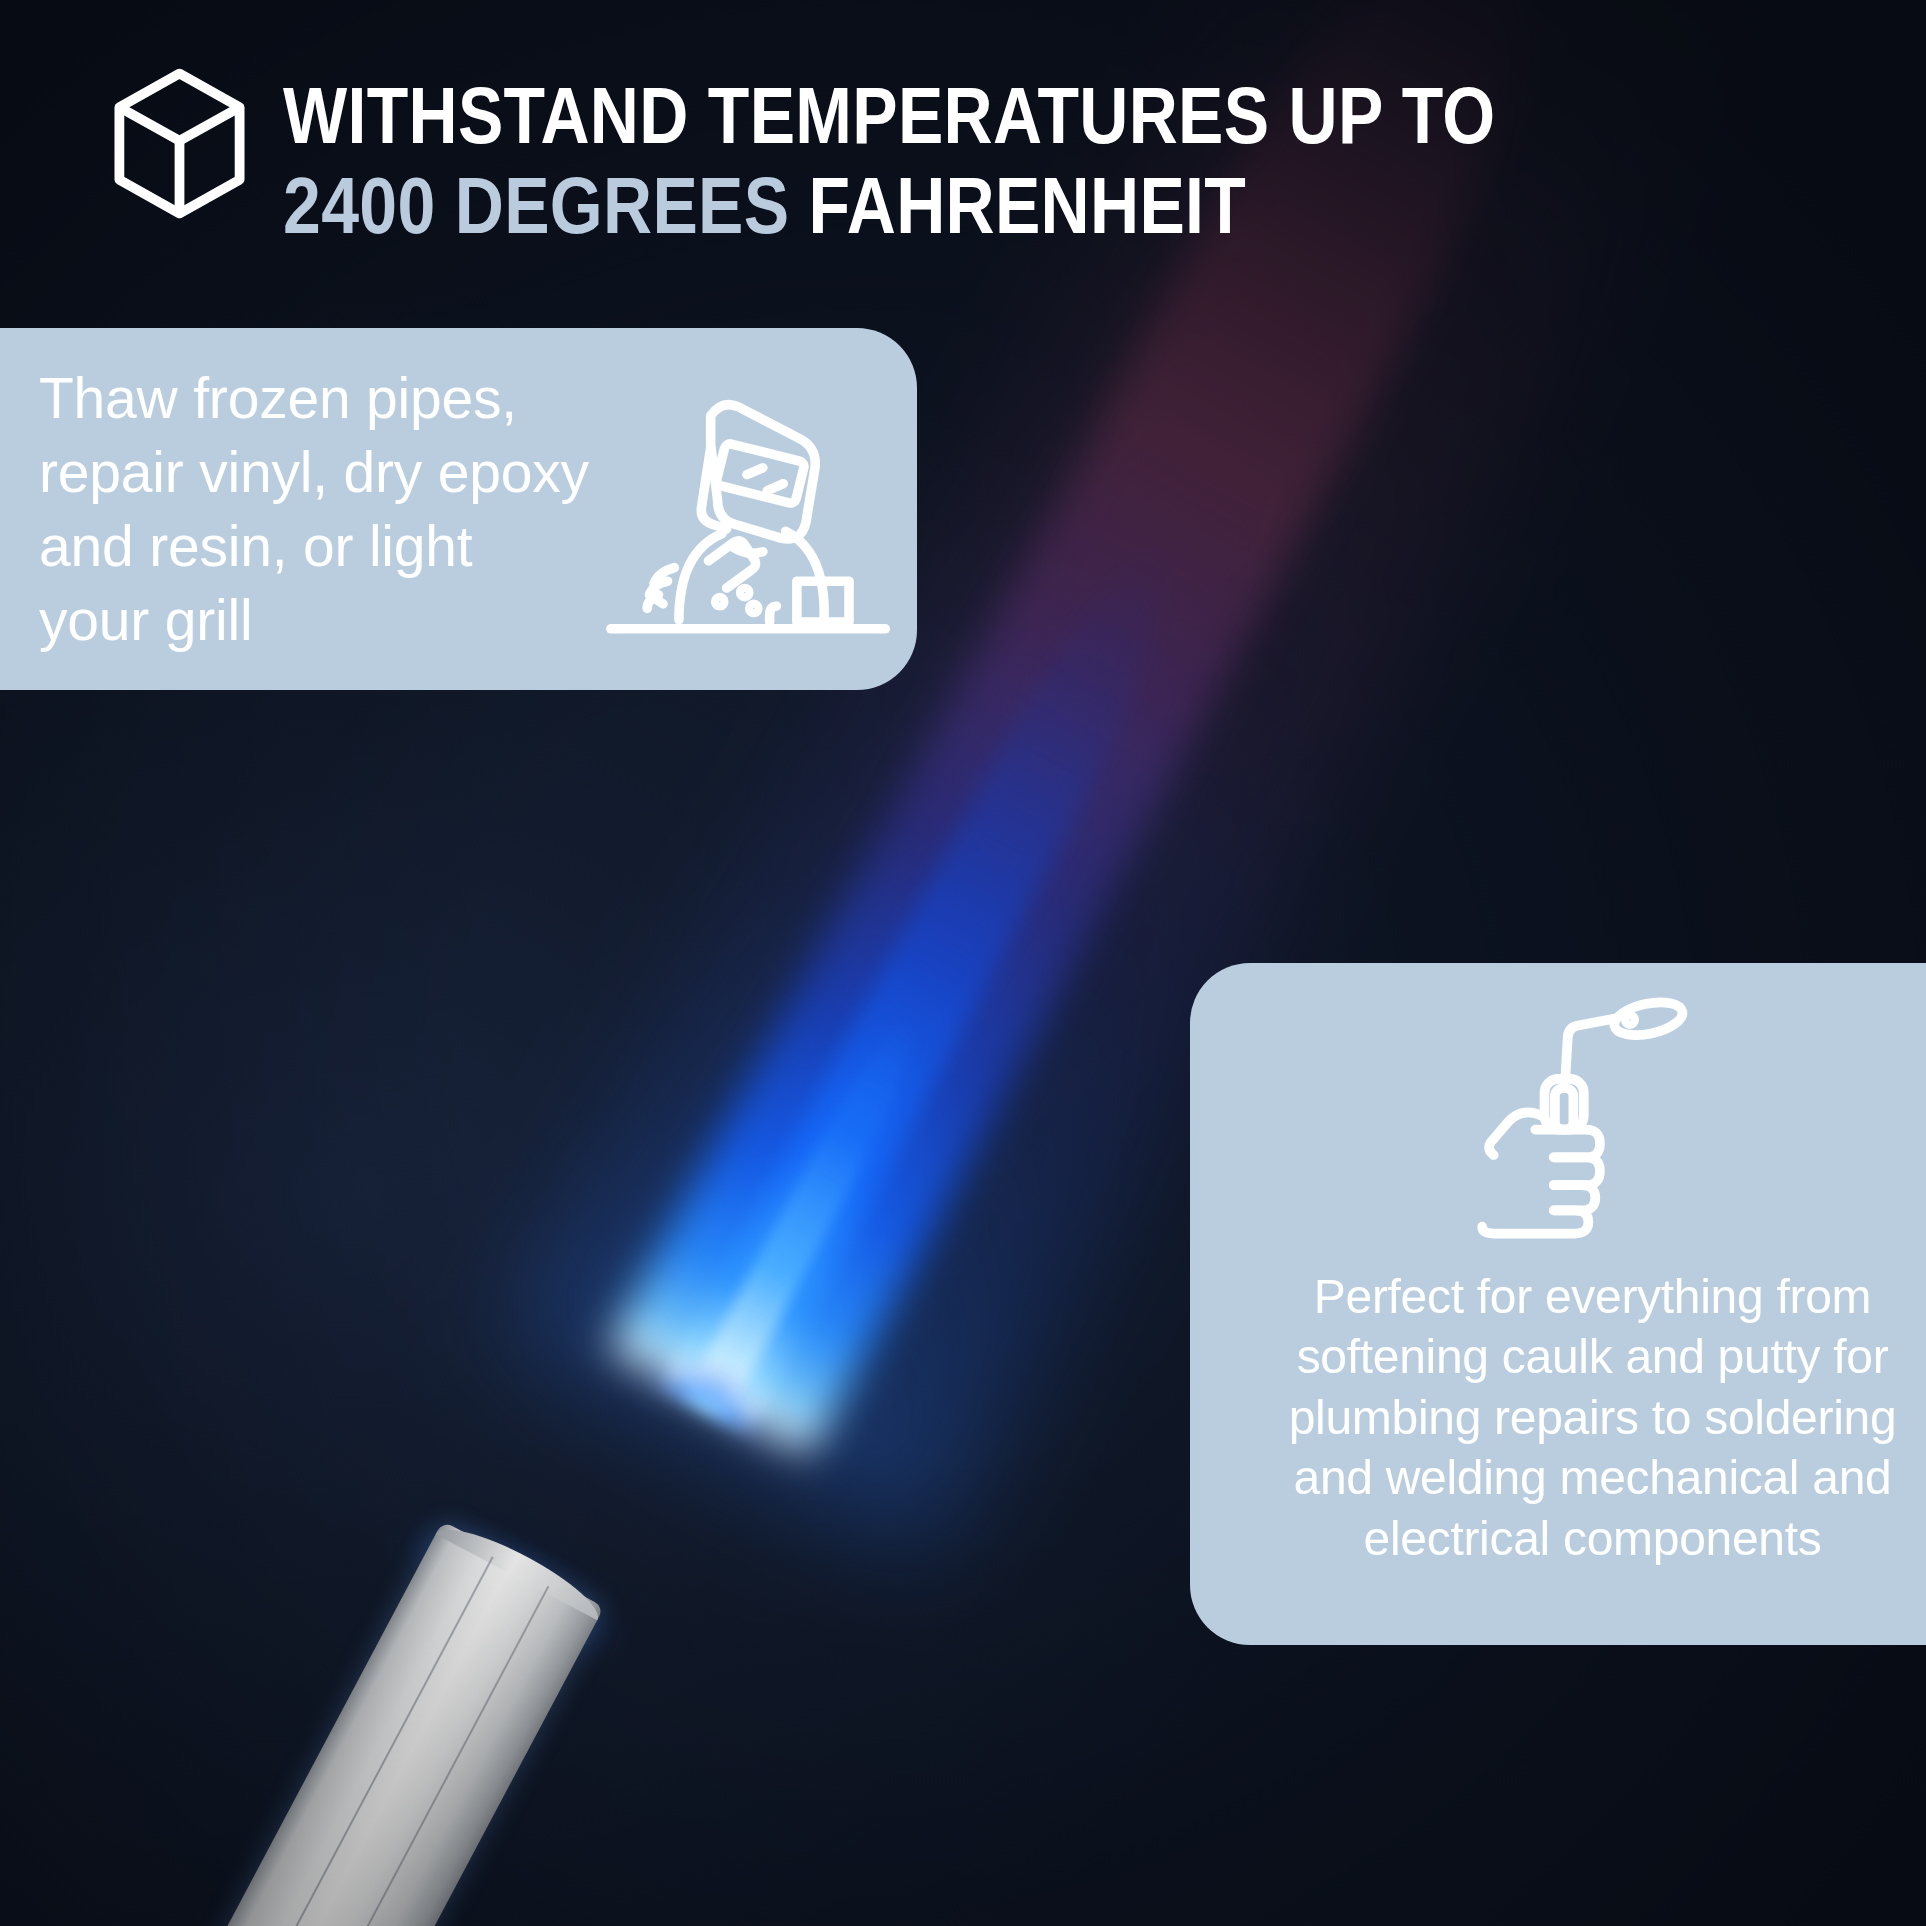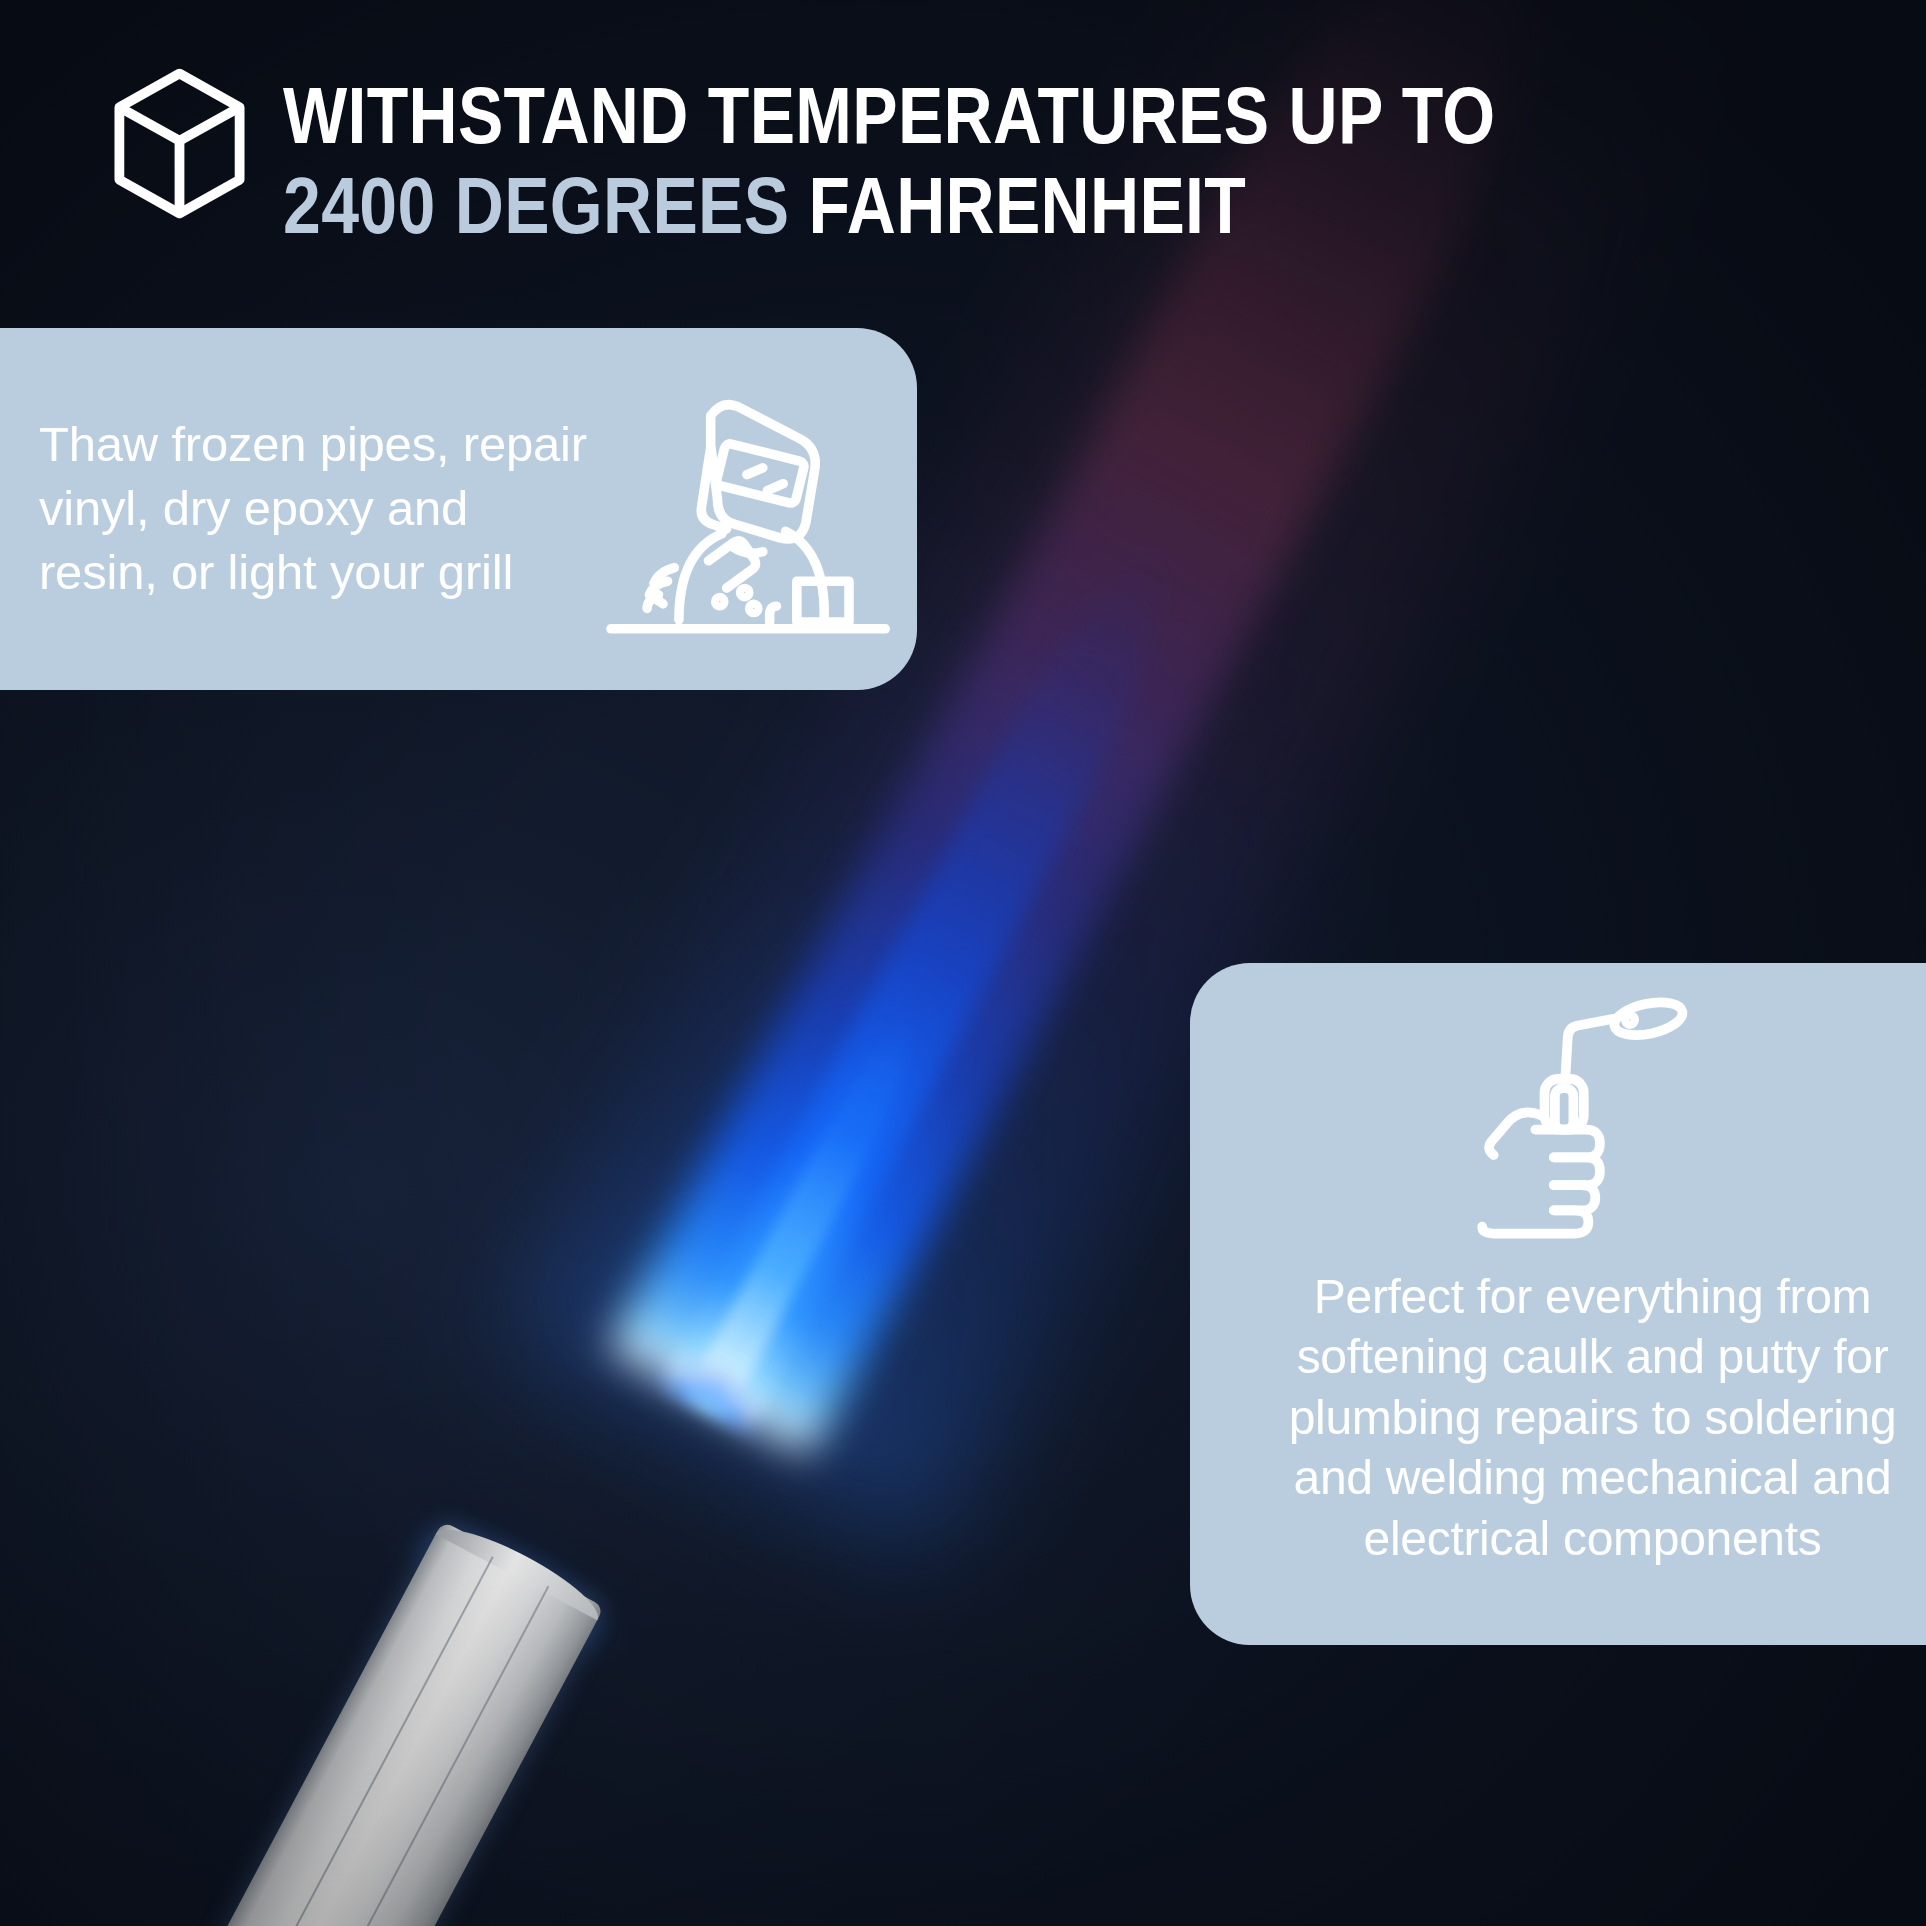--- a/index.html
+++ b/index.html
@@ -231,21 +231,21 @@
     top: 328px;
     width: 986px;
     height: 362px;
     border-radius: 0 60px 60px 0;
     display: flex;
     align-items: center;
     padding-left: 108px;
     padding-right: 15.4px;
   }
   .card-left .card-text {
-    font-size: 49px;
+    font-size: 57px;
     line-height: 1.30;
     color: #ffffff;
     width: 586px;
     letter-spacing: -0.2px;
   }
   .welder-icon {
     width: 301px;
     height: 254px;
     flex: 0 0 auto;
     margin-left: 7.7px;

